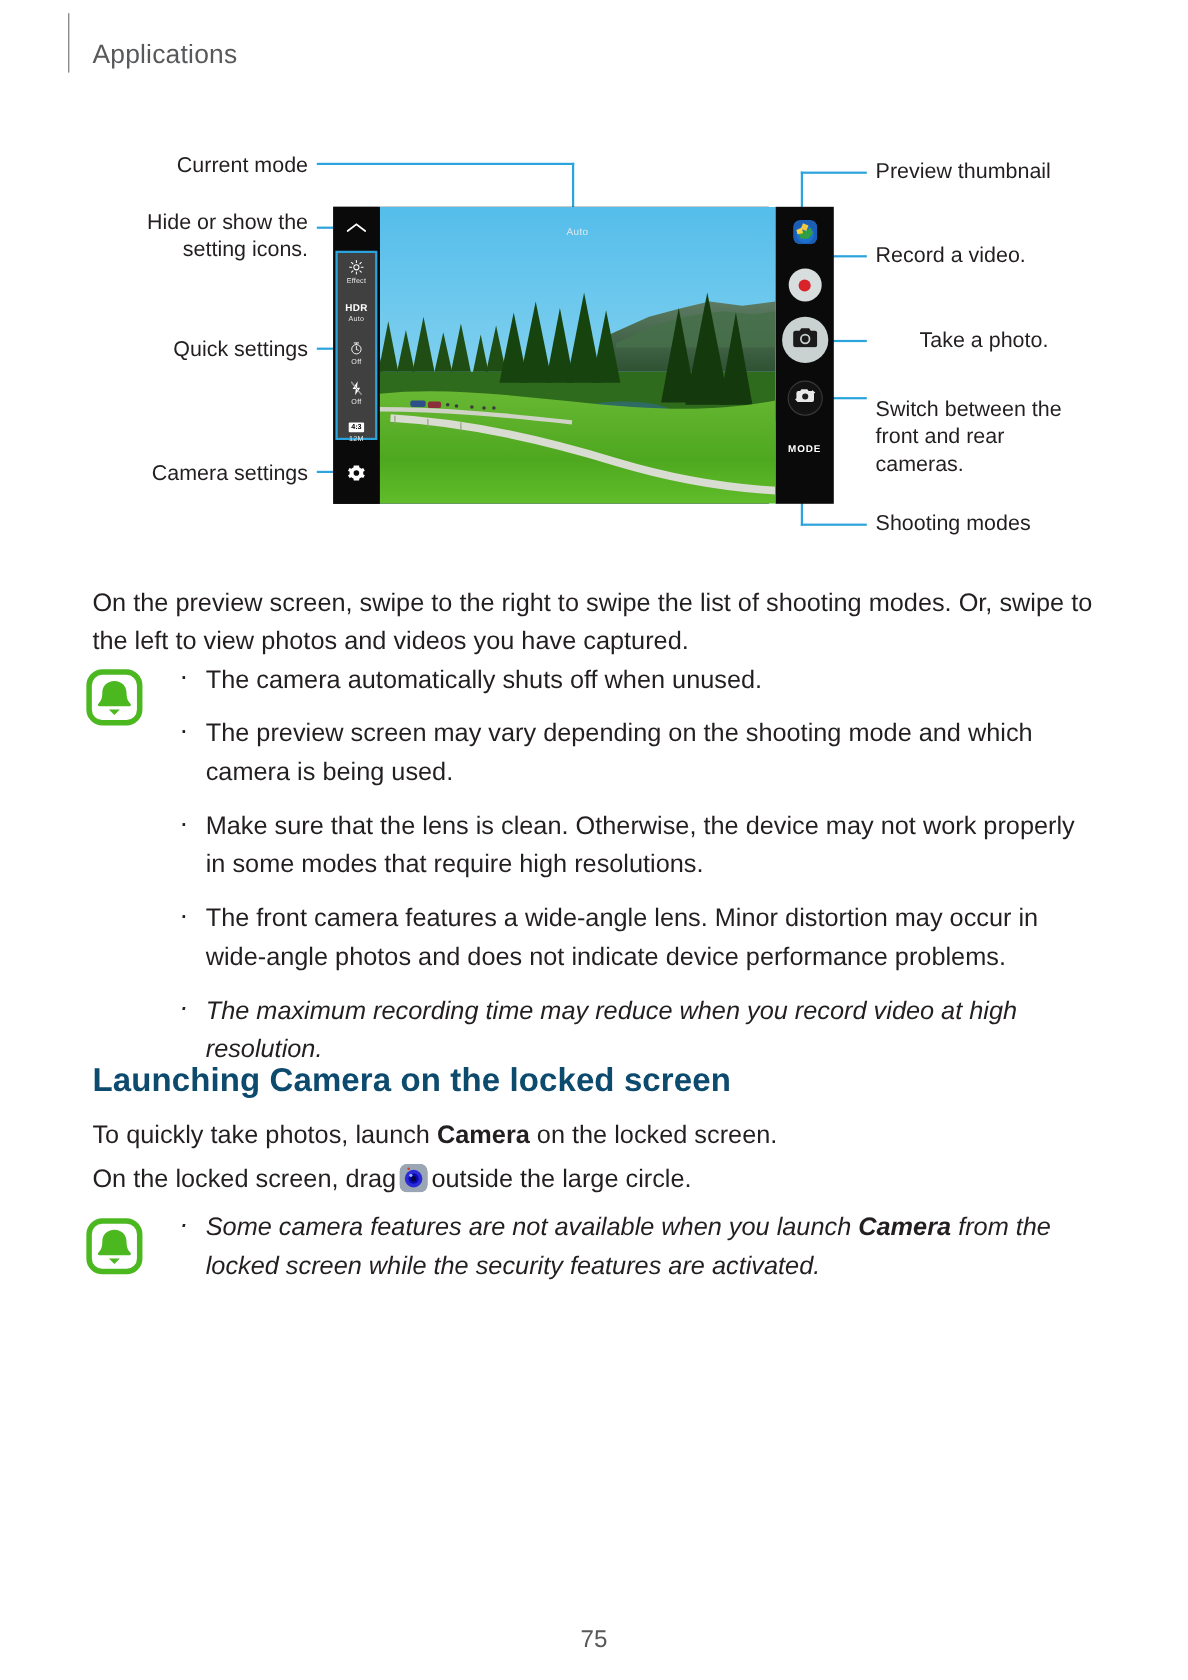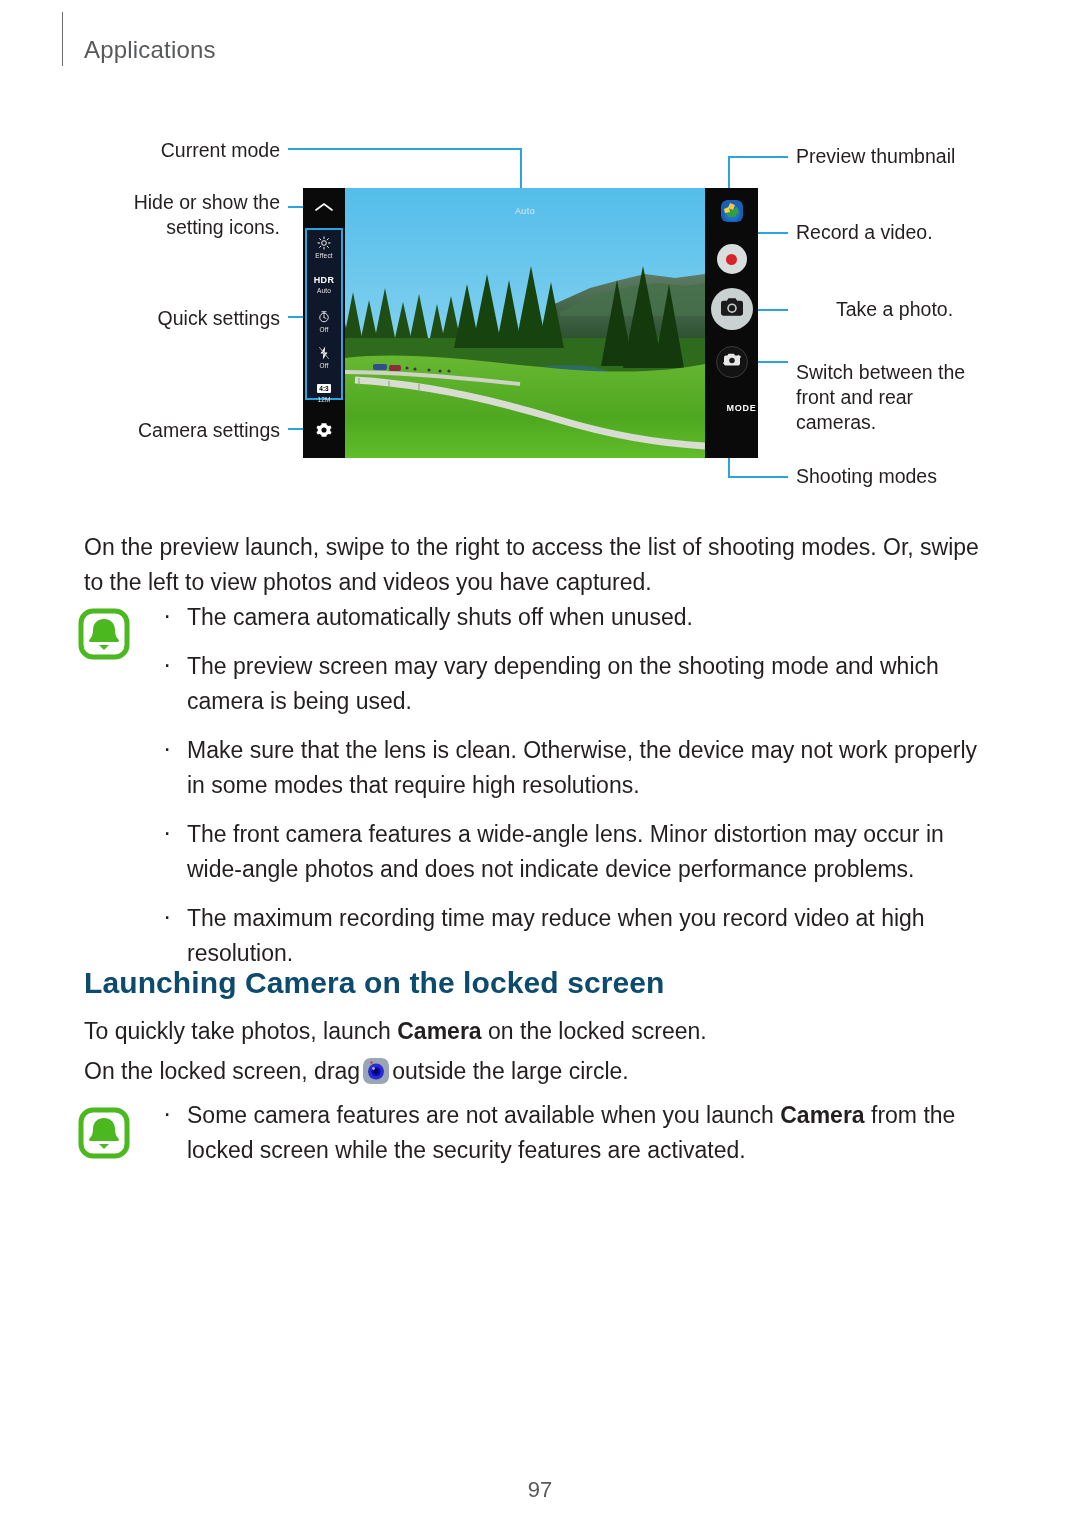--- a/index.html
+++ b/index.html
@@ -48,21 +48,21 @@
     font-size:9px;color:#dfe9ef;letter-spacing:.4px;
     font-family:"Liberation Sans", sans-serif;
   }
 
   
   #leftbar{position:absolute;left:0;top:0;width:42px;height:270px;background:#0a0a0a;}
   #chevron{position:absolute;left:0;top:0;width:42px;height:38px;
            display:flex;align-items:center;justify-content:center;}
   #qs-box{
     position:absolute;left:2px;top:40px;width:38px;height:172px;
-    border:2px solid #2ba3dd;box-sizing:border-box;background:#0f172a;
+    border:2px solid #2ba3dd;box-sizing:border-box;background:#404040;
   }
   .qs-item{
     position:absolute;left:0;width:100%;text-align:center;color:#ffffff;
   }
   .qs-ico{display:block;height:15px;line-height:15px;}
   .qs-txt{display:block;font-size:6.5px;line-height:9px;color:#e6e6e6;letter-spacing:.2px;}
   .qs-big{display:block;font-size:9px;line-height:11px;font-weight:bold;letter-spacing:.3px;}
   .ratio-chip{
     display:inline-block;background:#ffffff;color:#000;font-size:6.5px;font-weight:bold;
     padding:1px 2px;border-radius:1px;line-height:7px;
@@ -75,30 +75,30 @@
   .rb{position:absolute;left:50%;transform:translateX(-50%);}
   #thumb{top:12px;width:22px;height:22px;border-radius:6px;overflow:hidden;}
   #recbtn{top:56px;width:30px;height:30px;border-radius:50%;background:#d7dedd;
           display:flex;align-items:center;justify-content:center;}
   #recdot{width:11px;height:11px;border-radius:50%;background:#d8232a;}
   #shutter{top:100px;width:42px;height:42px;border-radius:50%;background:#c9d2d1;
            display:flex;align-items:center;justify-content:center;}
   #swap{top:158px;width:30px;height:30px;border-radius:50%;
         border:1px solid #3a3a3a;background:rgba(255,255,255,.04);
         display:flex;align-items:center;justify-content:center;}
-  #modelbl{top:215px;font-size:9px;font-weight:bold;color:#ffffff;letter-spacing:.8px;margin-left:10px;}
+  #modelbl{top:215px;font-size:9px;font-weight:bold;color:#ffffff;letter-spacing:.8px;}
 
   
   .para{
     position:absolute;font-size:23px;line-height:35px;color:#231f20;
   }
   .note-icon{position:absolute;width:52px;height:52px;}
   .bullets{position:absolute;font-size:23px;line-height:35px;color:#231f20;}
   .bullets .bl{position:relative;padding-left:32px;margin:0 0 14px 0;}
-  .bullets .bl:last-child{margin-bottom:0;}
+  .bullets .bl:last-child{margin-bottom:0;font-style:italic;}
   .bullets .bl:before{
     content:"\00B7";position:absolute;left:8px;top:-2px;font-size:25px;line-height:35px;
   }
   h2.sec{
     position:absolute;margin:0;font-size:30px;font-weight:bold;color:#0c4a6e;letter-spacing:.1px;
   }
   .inline-cam{
     display:inline-block;width:26px;height:26px;vertical-align:-5px;margin:0 3px;border-radius:7px;
     overflow:hidden;
   }
@@ -340,21 +340,21 @@
           </svg>
         </span>
       </div>
 
       <div class="rb" id="modelbl">MODE</div>
     </div>
 
   </div>
 </div>
 
-<p class="para" style="left:84px;top:530px;width:912px;margin:0;">On the preview launch, swipe to the right to access the list of shooting modes. Or, swipe to the left to view photos and videos you have captured.</p>
+<p class="para" style="left:84px;top:530px;width:912px;margin:0;">On the preview screen, swipe to the right to swipe the list of shooting modes. Or, swipe to the left to view photos and videos you have captured.</p>
 
 <div class="note-icon" style="left:78px;top:608px;">
   <svg width="52" height="52" viewBox="0 0 52 52" aria-hidden="true">
     <rect x="3" y="3" width="46" height="46" rx="12" fill="none" stroke="#4cb820" stroke-width="5"></rect>
     <path d="M26 11 c-6.4 0-11 4.6-11 10.6 0 6.6-2.2 8.6-3.6 10.2 -.8.9-.2 2.3 1 2.3 h27.2 c1.2 0 1.8-1.4 1-2.3 -1.4-1.6-3.6-3.6-3.6-10.2 0-6-4.6-10.6-11-10.6z" fill="#4cb820"></path>
     <path d="M21 37 h10 l-5 5 z" fill="#4cb820"></path>
   </svg>
 </div>
 
 <div class="bullets" style="left:155px;top:600px;width:845px;">
@@ -391,13 +391,13 @@
     <path d="M21 37 h10 l-5 5 z" fill="#4cb820"></path>
   </svg>
 </div>
 
 <div class="bullets" style="left:155px;top:1098px;width:845px;">
   <div class="bl">
     <span>Some camera features are not available when you launch </span><b>Camera</b><span> from the locked screen while the security features are activated.</span>
   </div>
 </div>
 
-<div class="pagenum">97</div>
+<div class="pagenum">75</div>
 
 </body></html>

